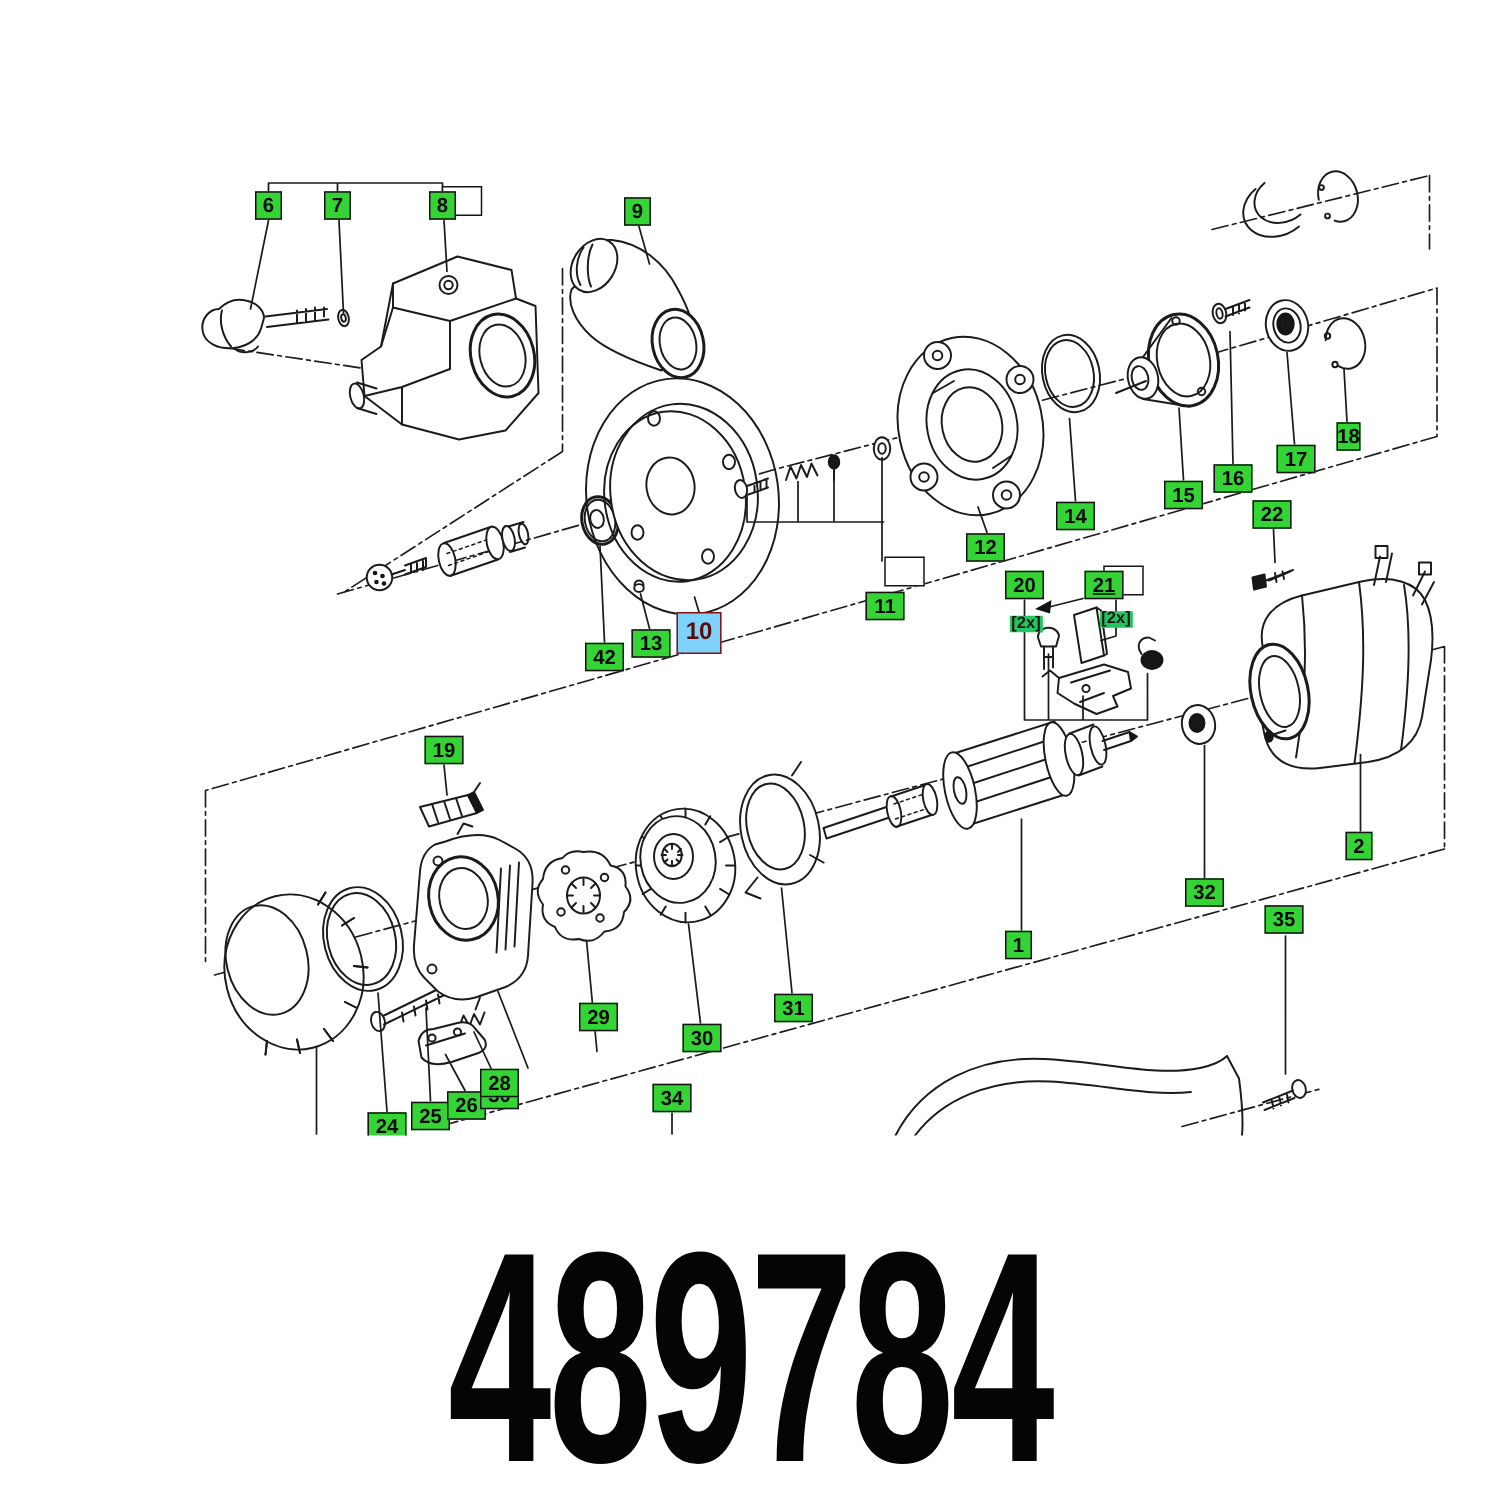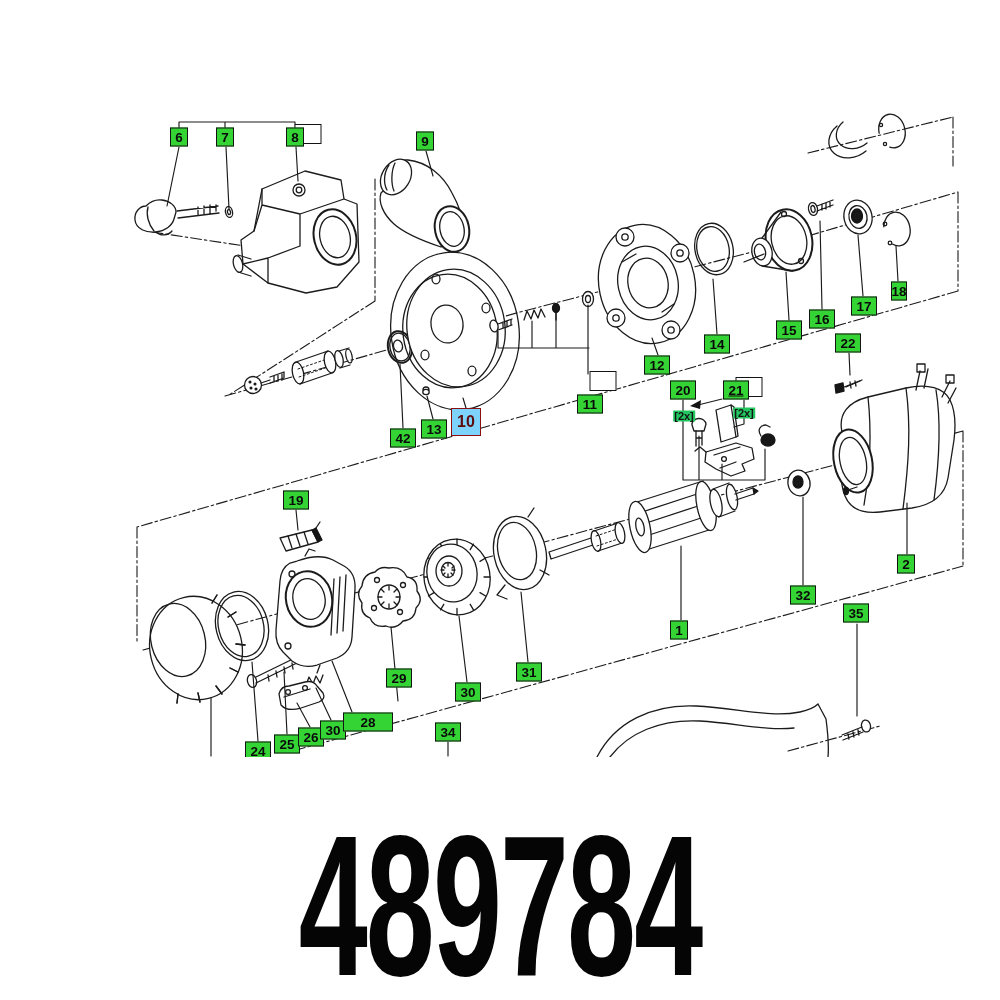--- a/index.html
+++ b/index.html
@@ -344,21 +344,21 @@
         <div class="lbl" style="left: 899px; top: 291px; width: 16px;">18</div>
         <div class="lbl" style="left: 848px; top: 343px; width: 26px;">22</div>
         <div class="lbl" style="left: 683px; top: 390px; width: 26px;">20</div>
         <div class="companion" style="left: 749px; top: 387px;"></div>
         <div class="lbl" style="left: 736px; top: 390px; width: 26px; text-decoration: underline;">21</div>
         <div class="lbl" style="left: 296px; top: 500px; width: 26px;">19</div>
         <div class="lbl" style="left: 258px; top: 751px; width: 26px;">24</div>
         <div class="lbl" style="left: 287px; top: 744px; width: 26px;">25</div>
         <div class="lbl" style="left: 311px; top: 737px; width: 26px;">26</div>
         <div class="lbl" style="left: 333px; top: 730px; width: 26px;">30</div>
-        <div class="lbl" style="left: 368px; top: 722px; width: 50px;">28</div>
+        <div class="lbl" style="left: 333px; top: 722px; width: 26px;">28</div>
         <div class="lbl" style="left: 399px; top: 678px; width: 26px;">29</div>
         <div class="lbl" style="left: 468px; top: 692px; width: 26px;">30</div>
         <div class="lbl" style="left: 529px; top: 672px; width: 26px;">31</div>
         <div class="lbl" style="left: 448px; top: 732px; width: 26px;">34</div>
         <div class="lbl" style="left: 679px; top: 630px; width: 18px;">1</div>
         <div class="lbl" style="left: 803px; top: 595px; width: 26px;">32</div>
         <div class="lbl" style="left: 906px; top: 564px; width: 18px;">2</div>
         <div class="lbl" style="left: 856px; top: 613px; width: 26px;">35</div>
         <div class="ann" style="left: 684px; top: 416px;">[2x]</div>
         <div class="ann" style="left: 744px; top: 413px;">[2x]</div>

